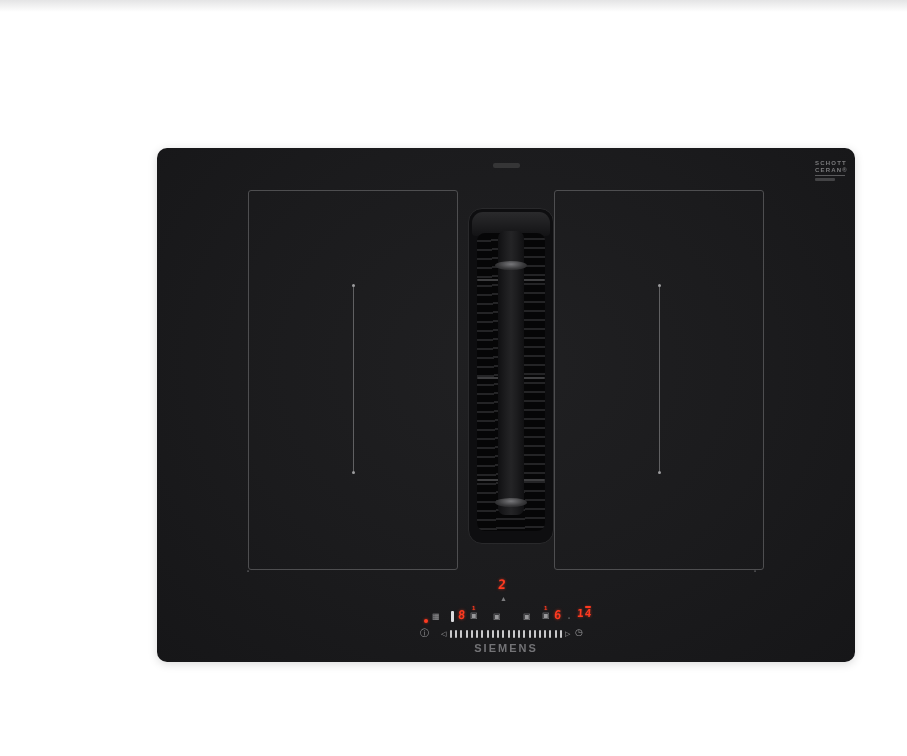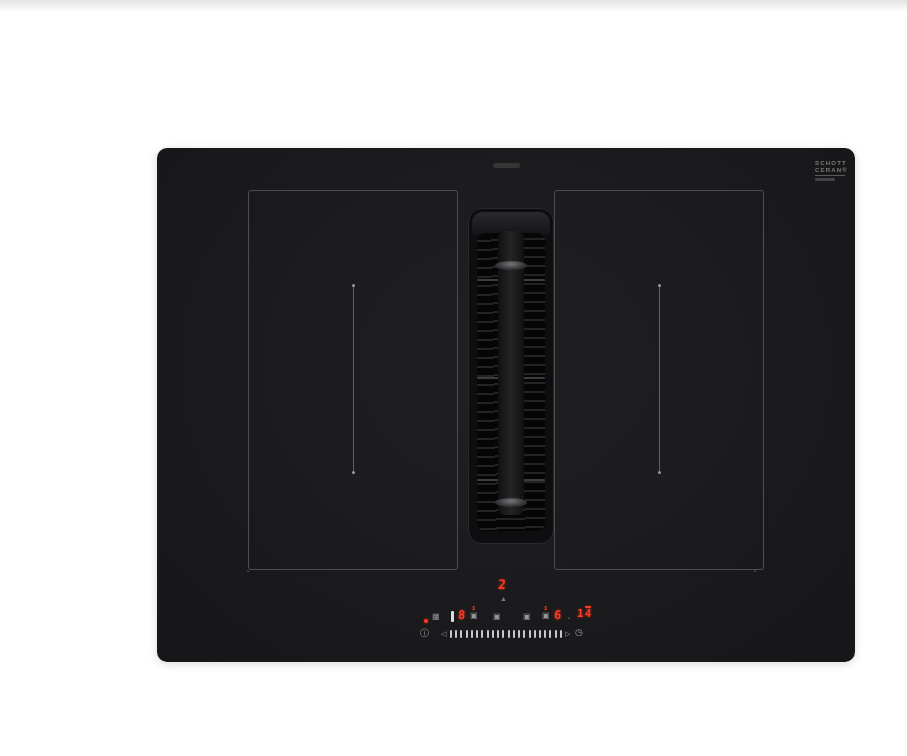--- a/index.html
+++ b/index.html
@@ -182,13 +182,14 @@
         <div class="tick"></div>
         <div class="tick"></div>
         <div class="tick"></div>
         <div class="tick"></div>
         <div class="tick"></div>
       </div>
     <div class="arrow r">▷</div>
     <div class="gicon clock-icon">◷</div>
   </div>
 
+  <div class="brand">SIEMENS</div>
 </div>
 
 </body></html>

